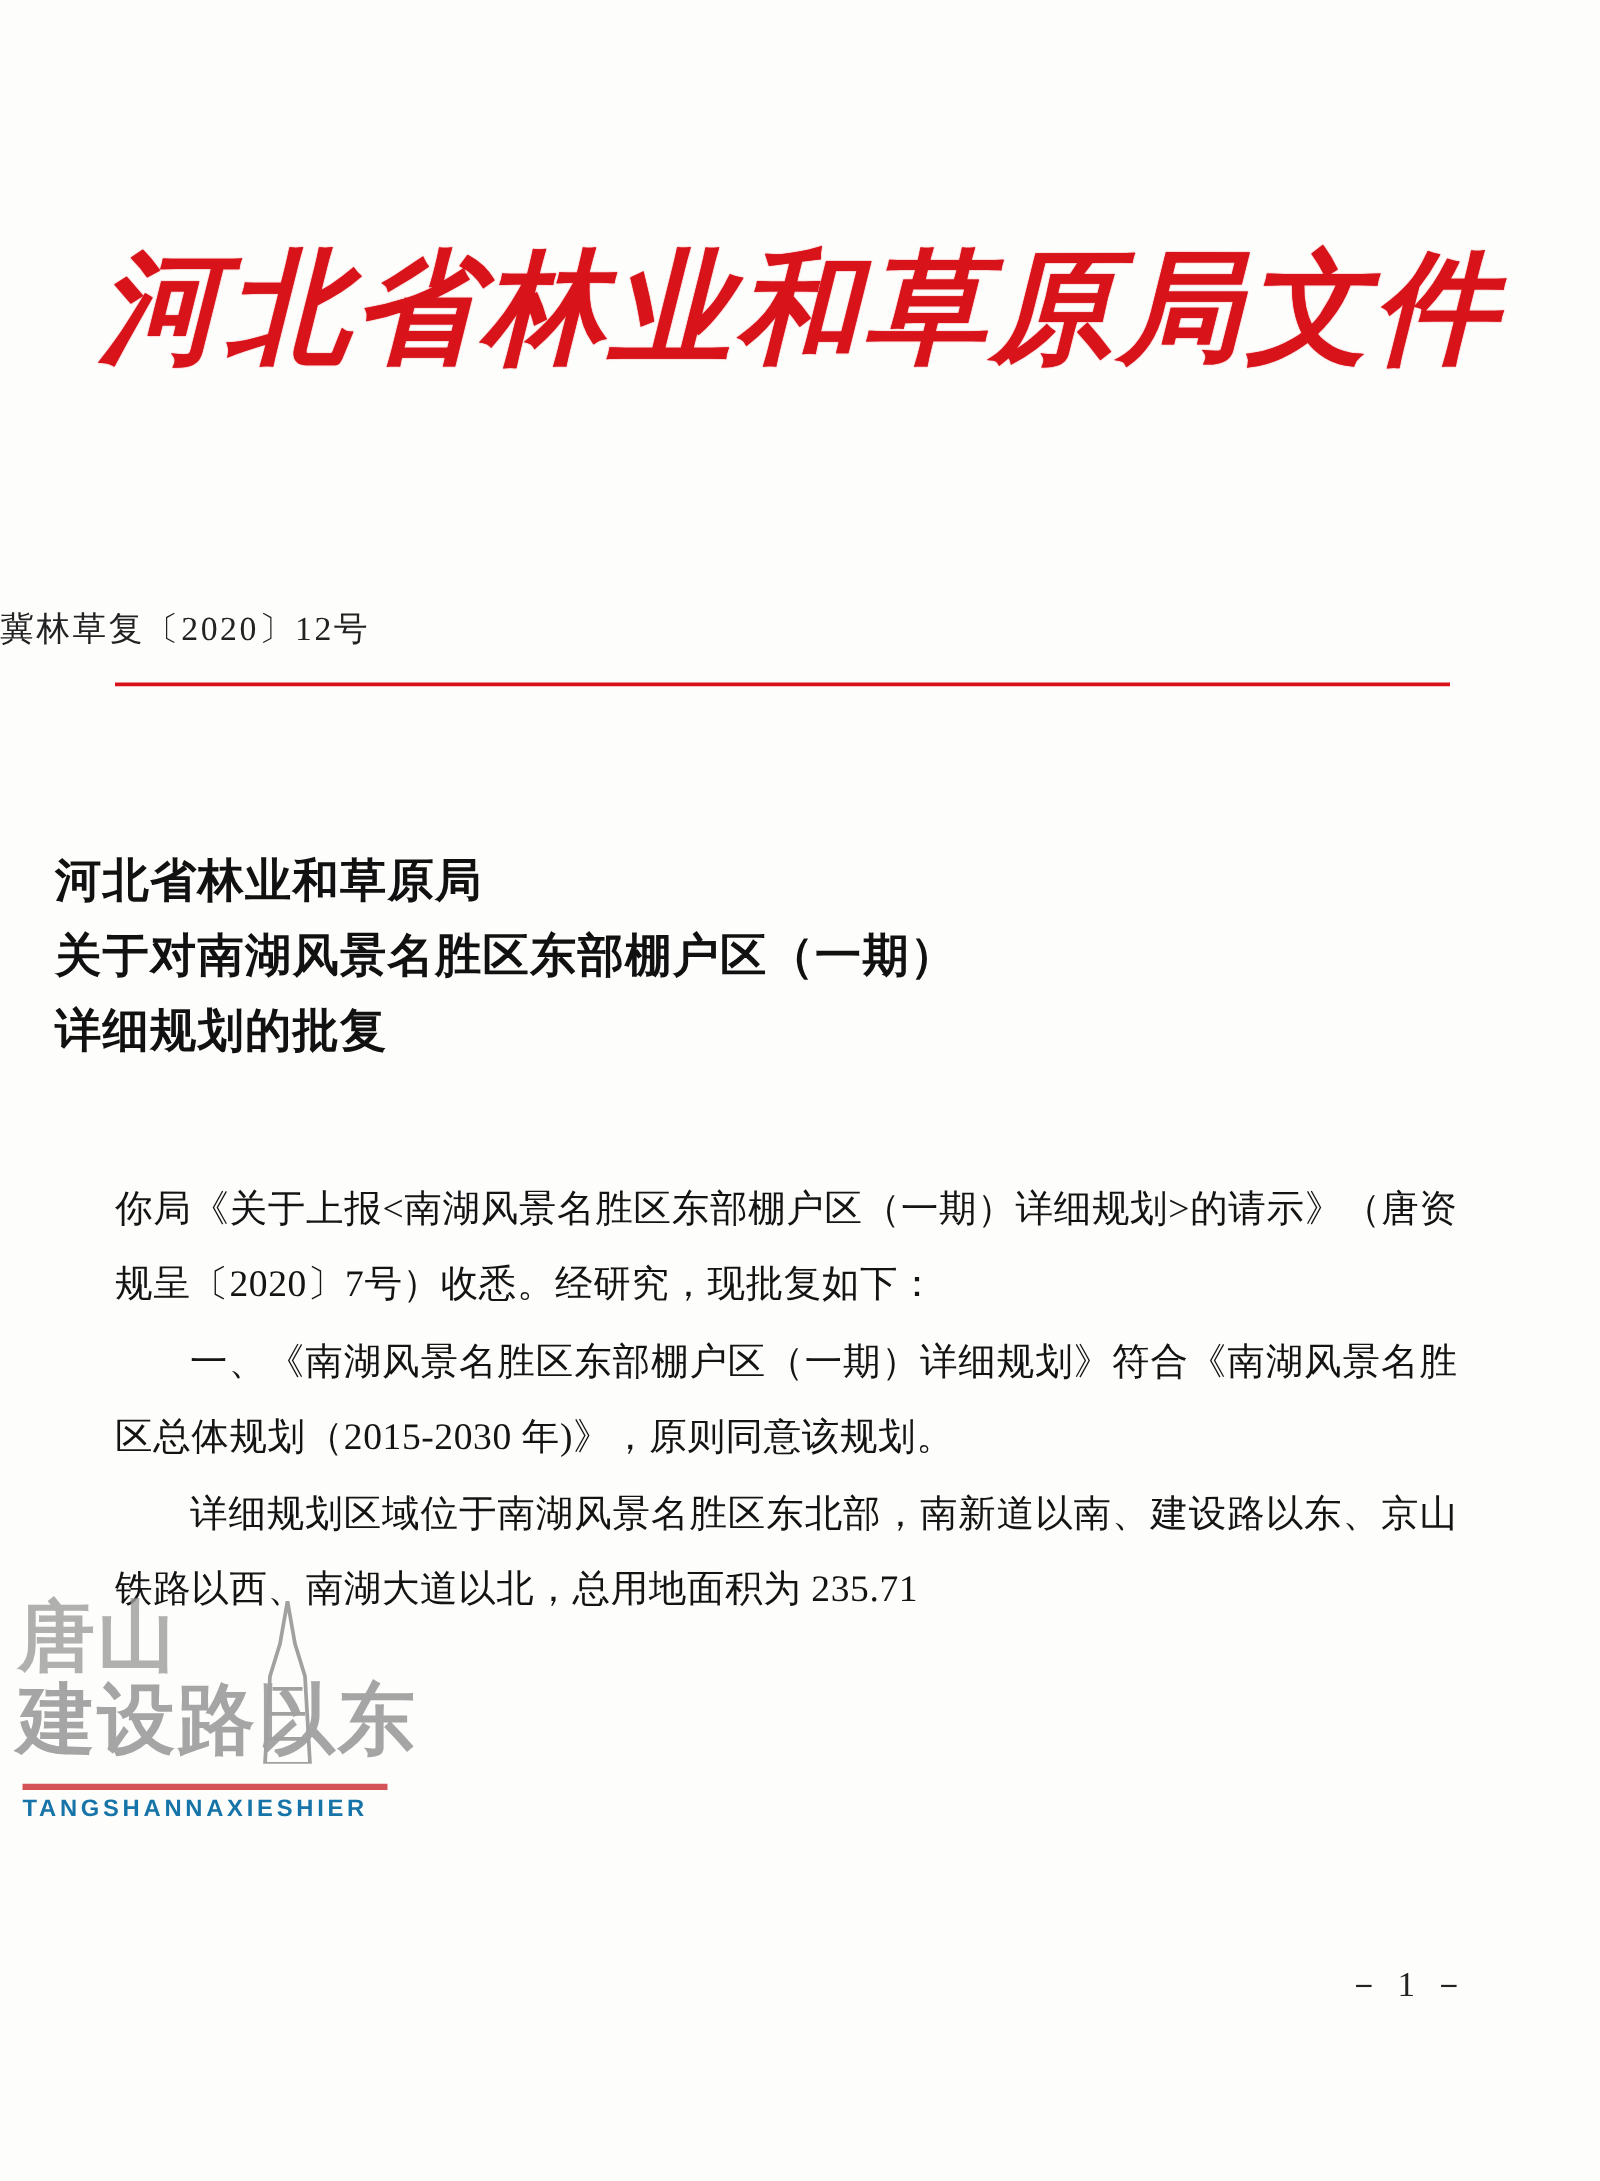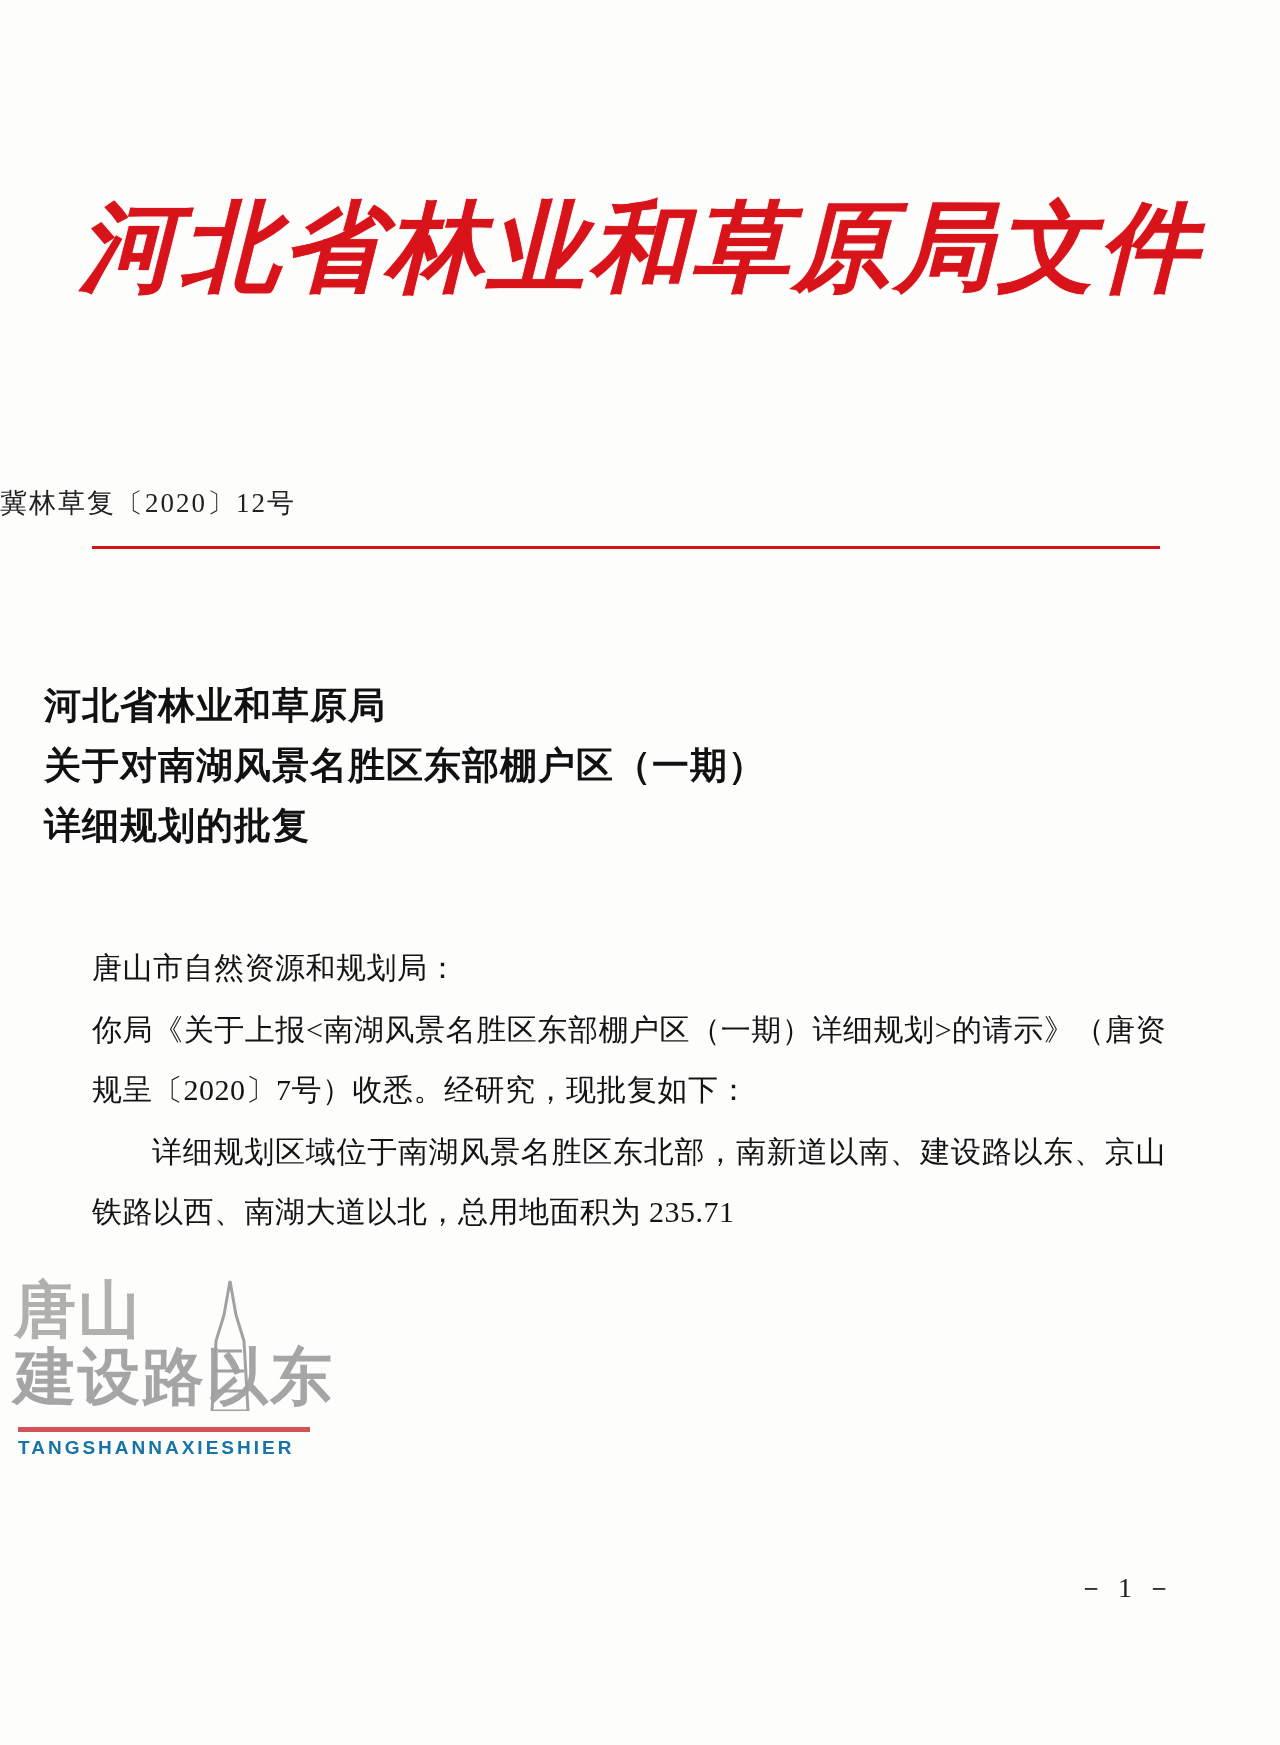--- a/index.html
+++ b/index.html
@@ -170,22 +170,22 @@
 
   <div class="red-rule"></div>
 
   <div class="doc-heading">
     <div>河北省林业和草原局</div>
     <div>关于对南湖风景名胜区东部棚户区（一期）</div>
     <div>详细规划的批复</div>
   </div>
 
   <div class="body-block">
-    <p>唐山市自然资源和规划局：</p>
     <p>你局《关于上报&lt;南湖风景名胜区东部棚户区（一期）详细规划&gt;的请示》（唐资规呈〔2020〕7号）收悉。经研究，现批复如下：</p>
+    <p class="indent2">一、《南湖风景名胜区东部棚户区（一期）详细规划》符合《南湖风景名胜区总体规划（2015-2030 年)》，原则同意该规划。</p>
     <p class="indent2">详细规划区域位于南湖风景名胜区东北部，南新道以南、建设路以东、京山铁路以西、南湖大道以北，总用地面积为 235.71</p>
   </div>
 
   <div class="page-number">－ 1 －</div>
 
   <div class="watermark">
     <div class="wm-cn">
       <div>唐山</div>
       <div class="l2">建设路以东</div>
     </div>

